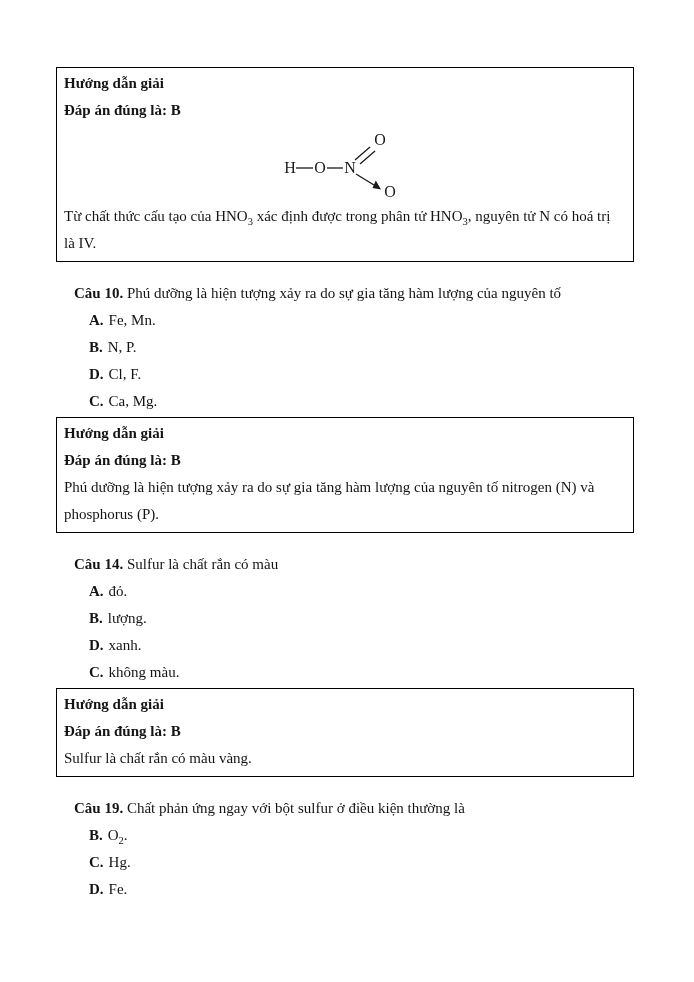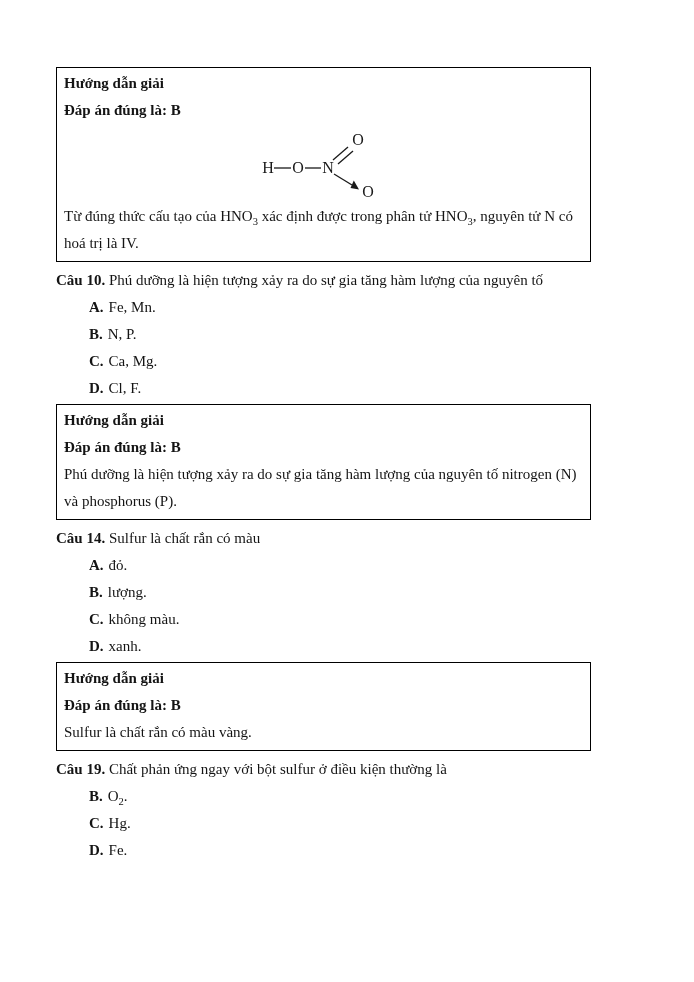--- a/index.html
+++ b/index.html
@@ -12,27 +12,27 @@
     overflow: hidden;
   }
   .page {
     position: relative;
     width: 694px; height: 982px;
     padding: 65px 58px 0 56px;
   }
   p { line-height: 27px; }
   .bold { font-weight: bold; }
   .box {
-    width: 535px;
+    width: 578px;
     border: 1.5px solid #000000;
     padding: 2px 12px 4px 7px;
     margin-top: 2px;
-    margin-bottom: 5px;
+    margin-bottom: 18px;
   }
-  .question { margin-top: 1px; }
+  .question { margin-top: 1px; margin-left: 18px; }
   .option { padding-left: 8px; margin-left: 25px; }
   .opt-label { font-weight: bold; margin-right: 5px; }
   .q-label { font-weight: bold; }
   sub { font-size: 10.5px; line-height: 0; }
   .structure-wrap {
     height: 74px;
     display: flex;
     justify-content: center;
     align-items: center;
     margin: 2px 0 3px 0;
@@ -72,41 +72,41 @@
         <line x1="45" y1="41" x2="61" y2="41"></line>
 
         <line x1="73" y1="33" x2="88" y2="20"></line>
         <line x1="78" y1="37" x2="93" y2="24"></line>
 
         <line x1="74" y1="47" x2="92" y2="58"></line>
         <polygon points="99,62.5 90.5,61 93.8,53.5"></polygon>
       </svg>
     </div>
 
-    <p><span>Từ đúng thức cấu tạo của HNO</span><sub>3</sub><span> xác định được trong phân tử HNO</span><sub>3</sub><span>, nguyên tử N có hoá trị là IV.</span></p>
+    <p><span>Từ chất thức cấu tạo của HNO</span><sub>3</sub><span> xác định được trong phân tử HNO</span><sub>3</sub><span>, nguyên tử N có hoá trị là IV.</span></p>
 
   </section>
 
   <p class="question"><span class="q-label">Câu 10.</span><span> Phú dưỡng là hiện tượng xảy ra do sự gia tăng hàm lượng của nguyên tố</span></p>
   <p class="option"><span class="opt-label">A.</span><span>Fe, Mn.</span></p>
   <p class="option"><span class="opt-label">B.</span><span>N, P.</span></p>
+  <p class="option"><span class="opt-label">D.</span><span>Cl, F.</span></p>
   <p class="option"><span class="opt-label">C.</span><span>Ca, Mg.</span></p>
-  <p class="option"><span class="opt-label">D.</span><span>Cl, F.</span></p>
 
   <section class="box">
     <p class="bold">Hướng dẫn giải</p>
     <p class="bold">Đáp án đúng là: B</p>
     <p>Phú dưỡng là hiện tượng xảy ra do sự gia tăng hàm lượng của nguyên tố nitrogen (N) và phosphorus (P).</p>
   </section>
 
   <p class="question"><span class="q-label">Câu 14.</span><span> Sulfur là chất rắn có màu</span></p>
   <p class="option"><span class="opt-label">A.</span><span>đỏ.</span></p>
   <p class="option"><span class="opt-label">B.</span><span>lượng.</span></p>
+  <p class="option"><span class="opt-label">D.</span><span>xanh.</span></p>
   <p class="option"><span class="opt-label">C.</span><span>không màu.</span></p>
-  <p class="option"><span class="opt-label">D.</span><span>xanh.</span></p>
 
   <section class="box">
     <p class="bold">Hướng dẫn giải</p>
     <p class="bold">Đáp án đúng là: B</p>
     <p>Sulfur là chất rắn có màu vàng.</p>
   </section>
 
   <p class="question"><span class="q-label">Câu 19.</span><span> Chất phản ứng ngay với bột sulfur ở điều kiện thường là</span></p>
   <p class="option"><span class="opt-label">B.</span><span>O</span><sub>2</sub><span>.</span></p>
   <p class="option"><span class="opt-label">C.</span><span>Hg</span><sub></sub><span>.</span></p>

